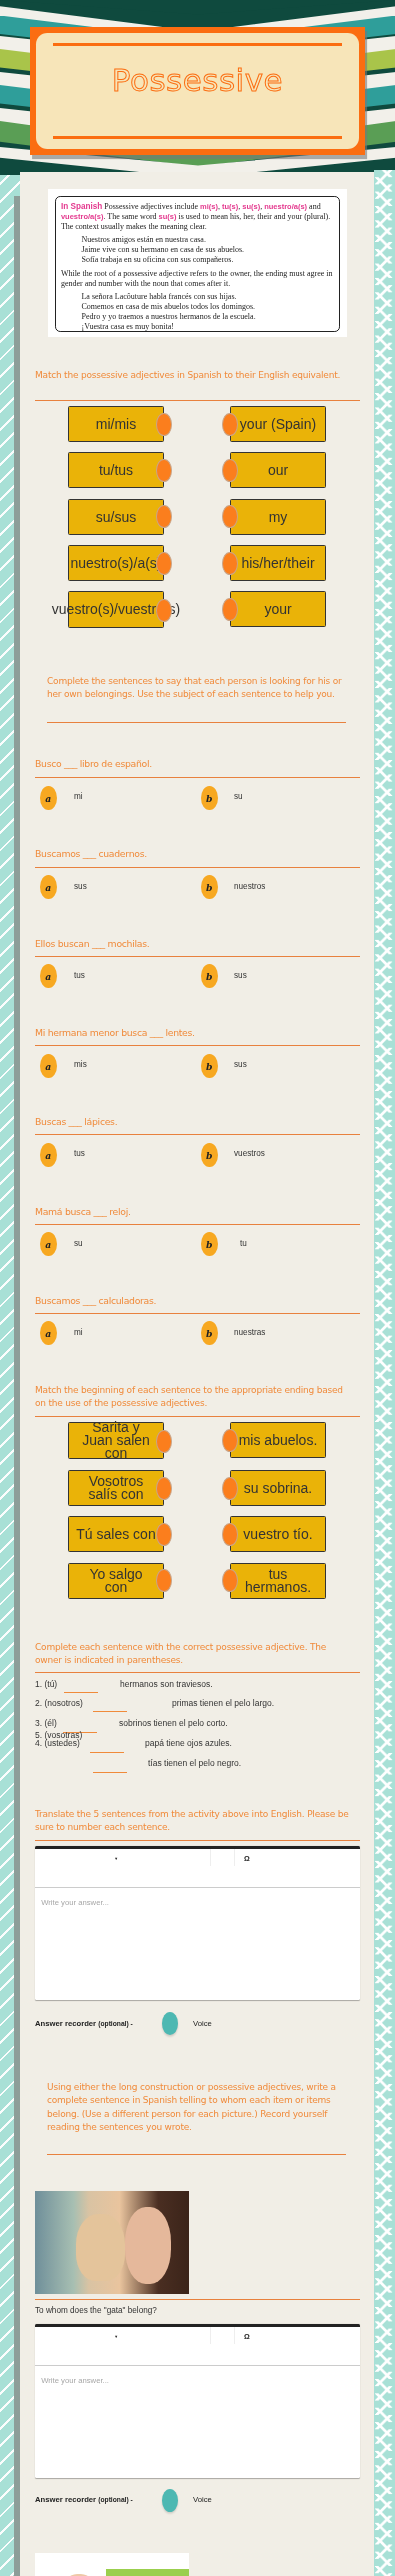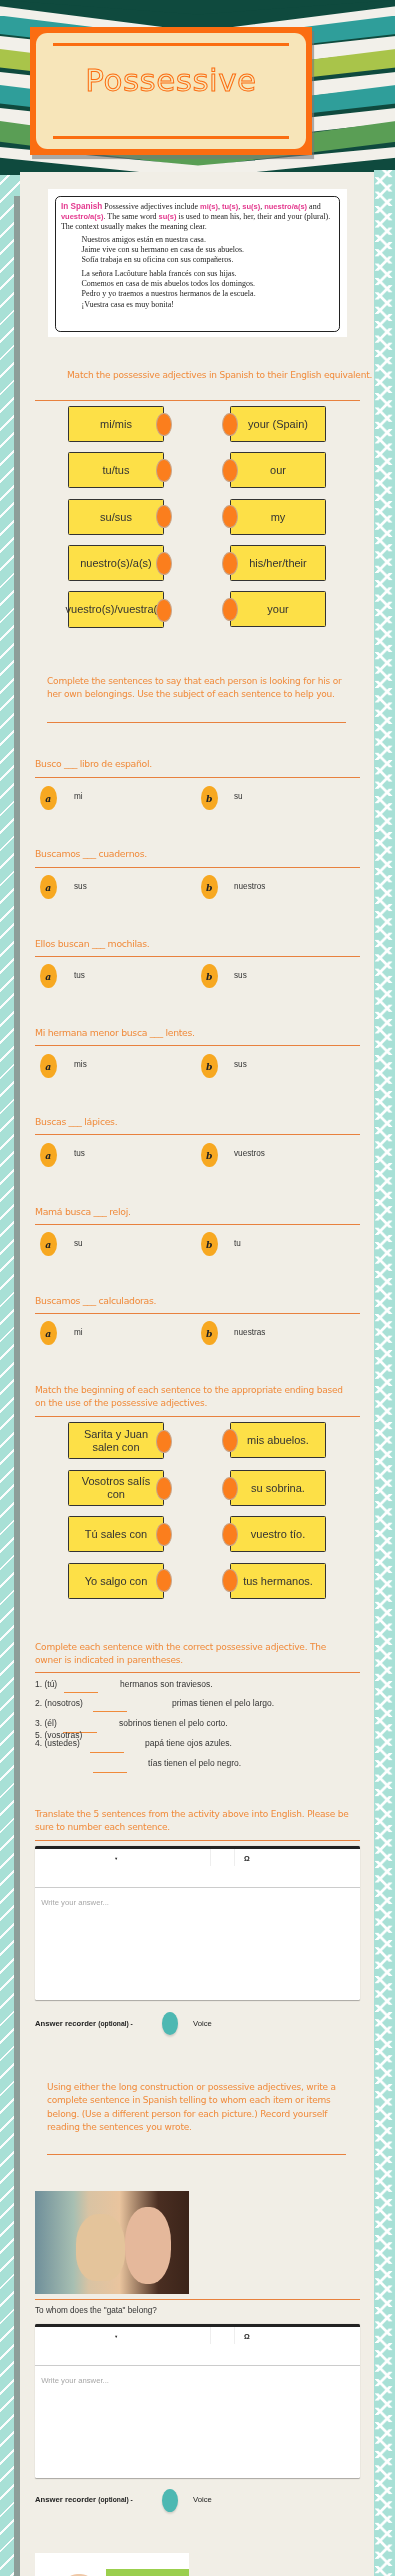--- a/index.html
+++ b/index.html
@@ -26,21 +26,21 @@
   
   .header {
     position: absolute; left: 0; top: 0; width: 396px; height: 175px;
     background: #0f4a3e; overflow: hidden;
   }
   .chev {
     position: absolute; left: 0; width: 396px;
     clip-path: polygon(0 0, 50% 40%, 100% 0, 100% 60%, 50% 100%, 0 60%);
   }
   .title-card {
-    position: absolute; left: 30px; top: 27px; width: 282px; height: 128px;
+    position: absolute; left: 30px; top: 27px; width: 335px; height: 128px;
     background: #fb6d11; box-shadow: 2.1px 4.1px 0 rgba(120,120,120,0.6);
   }
   .title-inner {
     position: absolute; left: 6.2px; top: 6.2px; right: 6.2px; bottom: 6.2px;
     background: #f7e5b9; border-radius: 11.3px;
   }
   .title-line { position: absolute; left: 16.5px; right: 16.5px; height: 2.1px; background: #fb6d11; }
   .title-text {
     position: absolute; left: 0; right: 0; top: 29px; text-align: center;
     color: #f7e5b9; font-size: 31px; line-height: 36px;
@@ -65,24 +65,24 @@
   .grammar .ind { padding-left: 20.6px; }
   .grammar p { margin-bottom: 2.1px; }
   
   .h-orange {
     position: absolute; color: #f08a3a; font-size: 9px; line-height: 13.4px;
     font-family: "DejaVu Sans", sans-serif; letter-spacing: -0.2px;
   }
   .rule { position: absolute; height: 0.8px; background: #e8813e; }
   
   .mbox {
-    position: absolute; width: 96px; height: 36px; background: #fde047;
+    position: absolute; width: 96px; height: 36px; background: #eab308;
     border: 0.5px solid #333; border-radius: 1.5px;
     display: flex; align-items: center; justify-content: center; text-align: center;
-    font-size: 11px; line-height: 13px; color: #333; padding: 0 7.2px;
+    font-size: 14px; line-height: 13px; color: #333; padding: 0 7.2px;
   }
   .mdot {
     position: absolute; width: 15.5px; height: 23px; border-radius: 50%;
     background: #fb7e1d; border: 0.5px solid #c9a58a;
   }
   
   .q-orange { position: absolute; left: 35px; color: #f08a3a; font-size: 9.3px; font-family: "DejaVu Sans", sans-serif; letter-spacing: -0.3px; }
   .opt-circle {
     position: absolute; width: 16.5px; height: 24px; border-radius: 50%;
     background: #f7a821; color: #222; font-weight: bold; font-size: 9.3px;
@@ -142,28 +142,29 @@
 <div class="panel"></div>
 
 <div class="grammar-wrap">
   <div class="grammar">
     <p>
       <span class="pk" style="font-size:8.2px;">In Spanish</span><span> Possessive adjectives include </span><span class="pk">mi(s)</span>, <span class="pk">tu(s)</span>, <span class="pk">su(s)</span>, <span class="pk">nuestro/a(s)</span> and <span class="pk">vuestro/a(s)</span><span>. The same word </span><span class="pk">su(s)</span><span> is used to mean his, her, their and your (plural). The context usually makes the meaning clear.</span>
     </p>
     <div class="ind">Nuestros amigos están en nuestra casa.</div>
     <div class="ind">Jaime vive con su hermano en casa de sus abuelos.</div>
     <div class="ind" style="margin-bottom:3.1px;">Sofía trabaja en su oficina con sus compañeros.</div>
+    <p>While the root of a possessive adjective refers to the owner, the ending must agree in gender and number with the noun that comes after it.</p>
     <div class="ind">La señora Lacôuture habla francés con sus hijas.</div>
     <div class="ind">Comemos en casa de mis abuelos todos los domingos.</div>
     <div class="ind">Pedro y yo traemos a nuestros hermanos de la escuela.</div>
     <div class="ind">¡Vuestra casa es muy bonita!</div>
   </div>
 </div>
 
-<div class="h-orange" style="left:35px;top:369px;width:319px;margin-left:32px;">Match the possessive adjectives in Spanish to their English equivalent.</div>
+<div class="h-orange" style="left:35px;top:369px;width:319px;">Match the possessive adjectives in Spanish to their English equivalent.</div>
 <div class="rule" style="left:35px;top:400px;width:325px;"></div>
 
 <div class="mbox" style="left:68px;top:406px;">mi/mis</div>
 <div class="mdot" style="left:156px;top:413px;"></div>
 <div class="mbox" style="left:230px;top:406px;">your (Spain)</div>
 <div class="mdot" style="left:222px;top:413px;"></div>
 
 <div class="mbox" style="left:68px;top:452px;">tu/tus</div>
 <div class="mdot" style="left:156px;top:459px;"></div>
 <div class="mbox" style="left:230px;top:452px;">our</div>
@@ -220,21 +221,21 @@
 <div class="opt-circle" style="left:40px;top:1143px;">a</div>
 <div class="opt-label" style="left:74px;top:1149px;">tus</div>
 <div class="opt-circle" style="left:201px;top:1143px;">b</div>
 <div class="opt-label" style="left:234px;top:1149px;">vuestros</div>
 
 <div class="q-orange" style="top:1206px;">Mamá busca ___ reloj.</div>
 <div class="rule" style="left:35px;top:1224px;width:325px;"></div>
 <div class="opt-circle" style="left:40px;top:1232px;">a</div>
 <div class="opt-label" style="left:74px;top:1239px;">su</div>
 <div class="opt-circle" style="left:201px;top:1232px;">b</div>
-<div class="opt-label" style="left:234px;top:1239px;">tu</div>
+<div class="opt-label" style="left:240px;top:1239px;">tu</div>
 
 <div class="q-orange" style="top:1295px;">Buscamos ___ calculadoras.</div>
 <div class="rule" style="left:35px;top:1313px;width:325px;"></div>
 <div class="opt-circle" style="left:40px;top:1321px;">a</div>
 <div class="opt-label" style="left:74px;top:1328px;">mi</div>
 <div class="opt-circle" style="left:201px;top:1321px;">b</div>
 <div class="opt-label" style="left:234px;top:1328px;">nuestras</div>
 
 <div class="h-orange" style="left:35px;top:1384px;width:319px;">Match the beginning of each sentence to the appropriate ending based on the use of the possessive adjectives.</div>
 <div class="rule" style="left:35px;top:1416px;width:325px;"></div>

